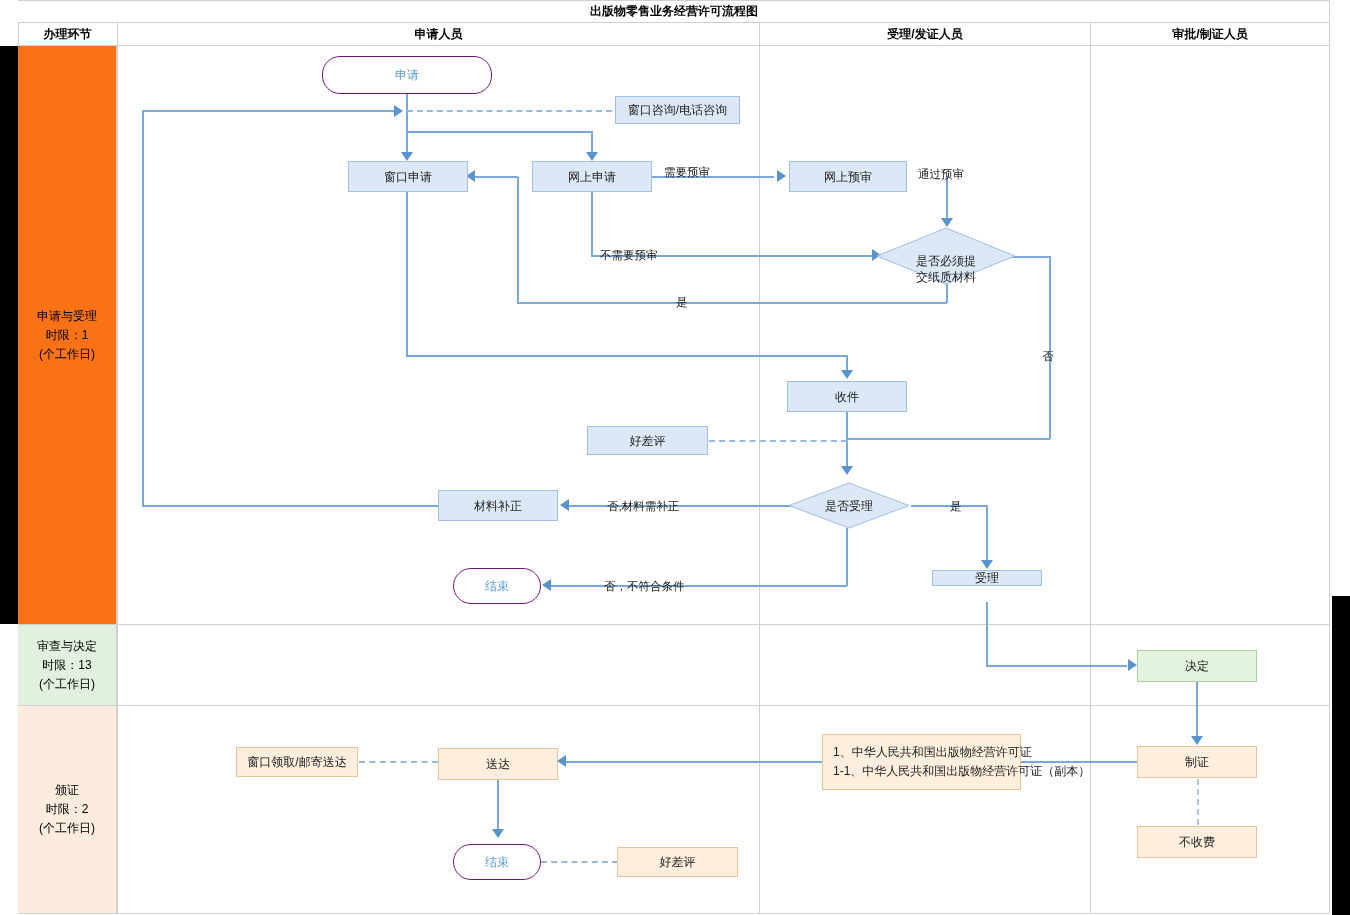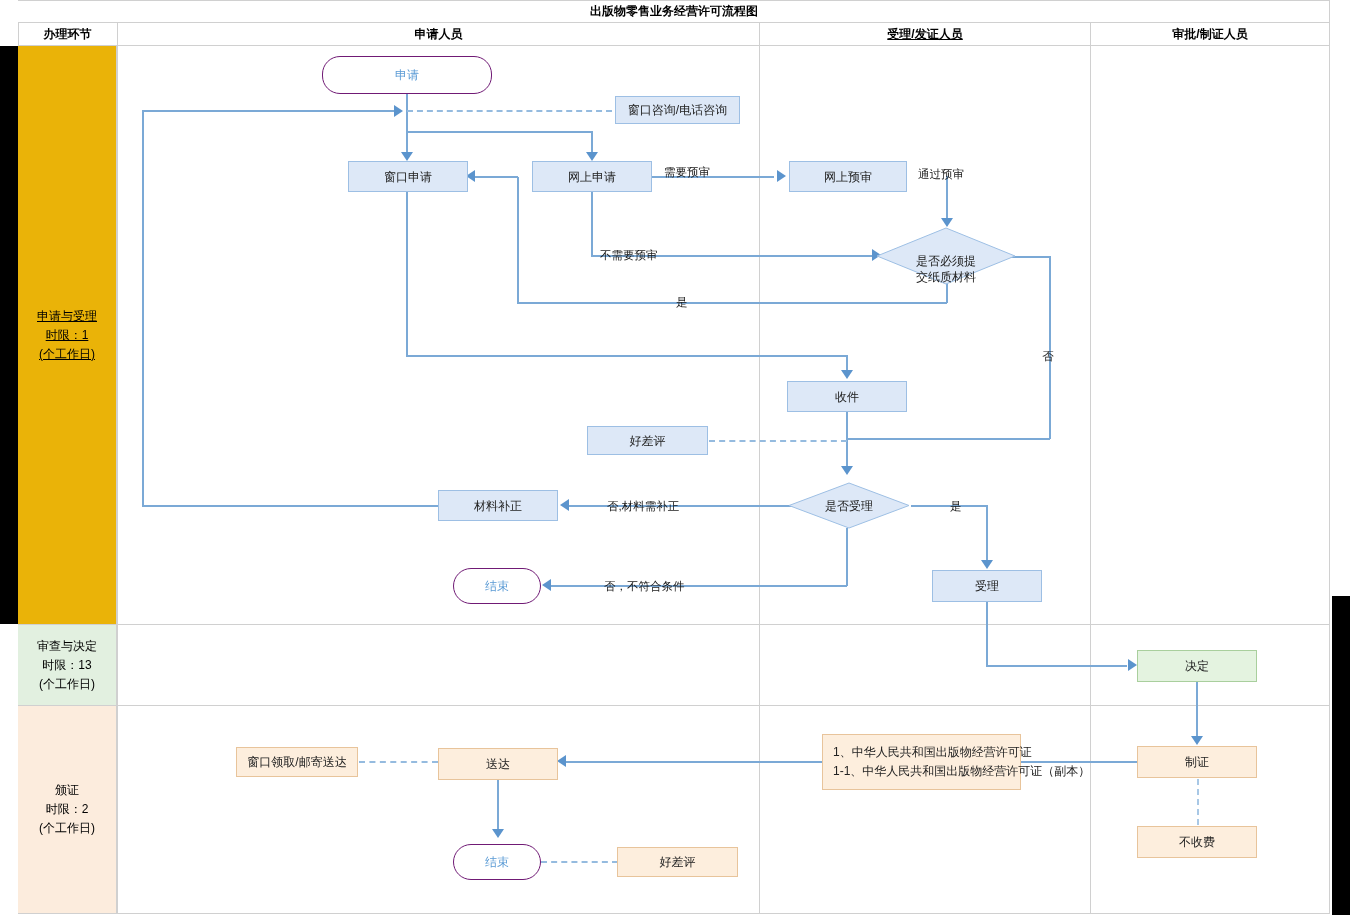--- a/index.html
+++ b/index.html
@@ -26,21 +26,21 @@
     position: absolute; height: 22px;
     display: flex; align-items: center; justify-content: center;
     font-size: 12px; font-weight: bold; color: #000;
   }
   .stage-cell {
     position: absolute; left: 18px; width: 99px;
     display: flex; align-items: center; justify-content: center;
     text-align: center; font-size: 12px; color: #000; line-height: 19px;
     border-right: 1px solid #d0d0d0;
   }
-  .stage-1 { background: #eab308; text-decoration: underline; }
+  .stage-1 { background: #f97316; }
   .stage-2 { background: #e2f0e0; }
   .stage-3 { background: #fcecdd; }
 
   
   .gutter { position: absolute; background: #000; }
 
   
   .node {
     position: absolute;
     display: flex; align-items: center; justify-content: center;
@@ -104,21 +104,21 @@
 
   <div class="grid-line vline" style="left:18px;top:22px;height:891px;"></div>
   <div class="grid-line vline" style="left:117px;top:22px;height:891px;"></div>
   <div class="grid-line vline" style="left:759px;top:22px;height:891px;"></div>
   <div class="grid-line vline" style="left:1090px;top:22px;height:891px;"></div>
   <div class="grid-line vline" style="left:1329px;top:0;height:913px;"></div>
 
   <div class="title-cell">出版物零售业务经营许可流程图</div>
   <div class="hdr" style="left:18px;top:23px;width:99px;">办理环节</div>
   <div class="hdr" style="left:118px;top:23px;width:641px;">申请人员</div>
-  <div class="hdr" style="left:760px;top:23px;width:330px;text-decoration:underline;">受理/发证人员</div>
+  <div class="hdr" style="left:760px;top:23px;width:330px;">受理/发证人员</div>
   <div class="hdr" style="left:1091px;top:23px;width:238px;">审批/制证人员</div>
 
   <div class="stage-cell stage-1" style="top:46px;height:578px;">
     <div>
       <div>申请与受理</div>
       <div>时限：1</div>
       <div>(个工作日)</div>
     </div>
   </div>
   <div class="stage-cell stage-2" style="top:625px;height:80px;">
@@ -264,21 +264,21 @@
   </div>
 
   <div class="node n-rect" style="left:438px;top:490px;width:120px;height:31px;">
     <span>材料补正</span>
   </div>
 
   <div class="node n-term" style="left:453px;top:568px;width:88px;height:36px;">
     <span>结束</span>
   </div>
 
-  <div class="node n-rect" style="left:932px;top:570px;width:110px;height:32px;">
+  <div class="node n-rect" style="left:932px;top:570px;width:110px;height:16px;">
     <span>受理</span>
   </div>
 
   <div class="node n-rect-green" style="left:1137px;top:650px;width:120px;height:32px;">
     <span>决定</span>
   </div>
 
   <div class="node n-rect-orange" style="left:1137px;top:746px;width:120px;height:32px;">
     <span>制证</span>
   </div>

